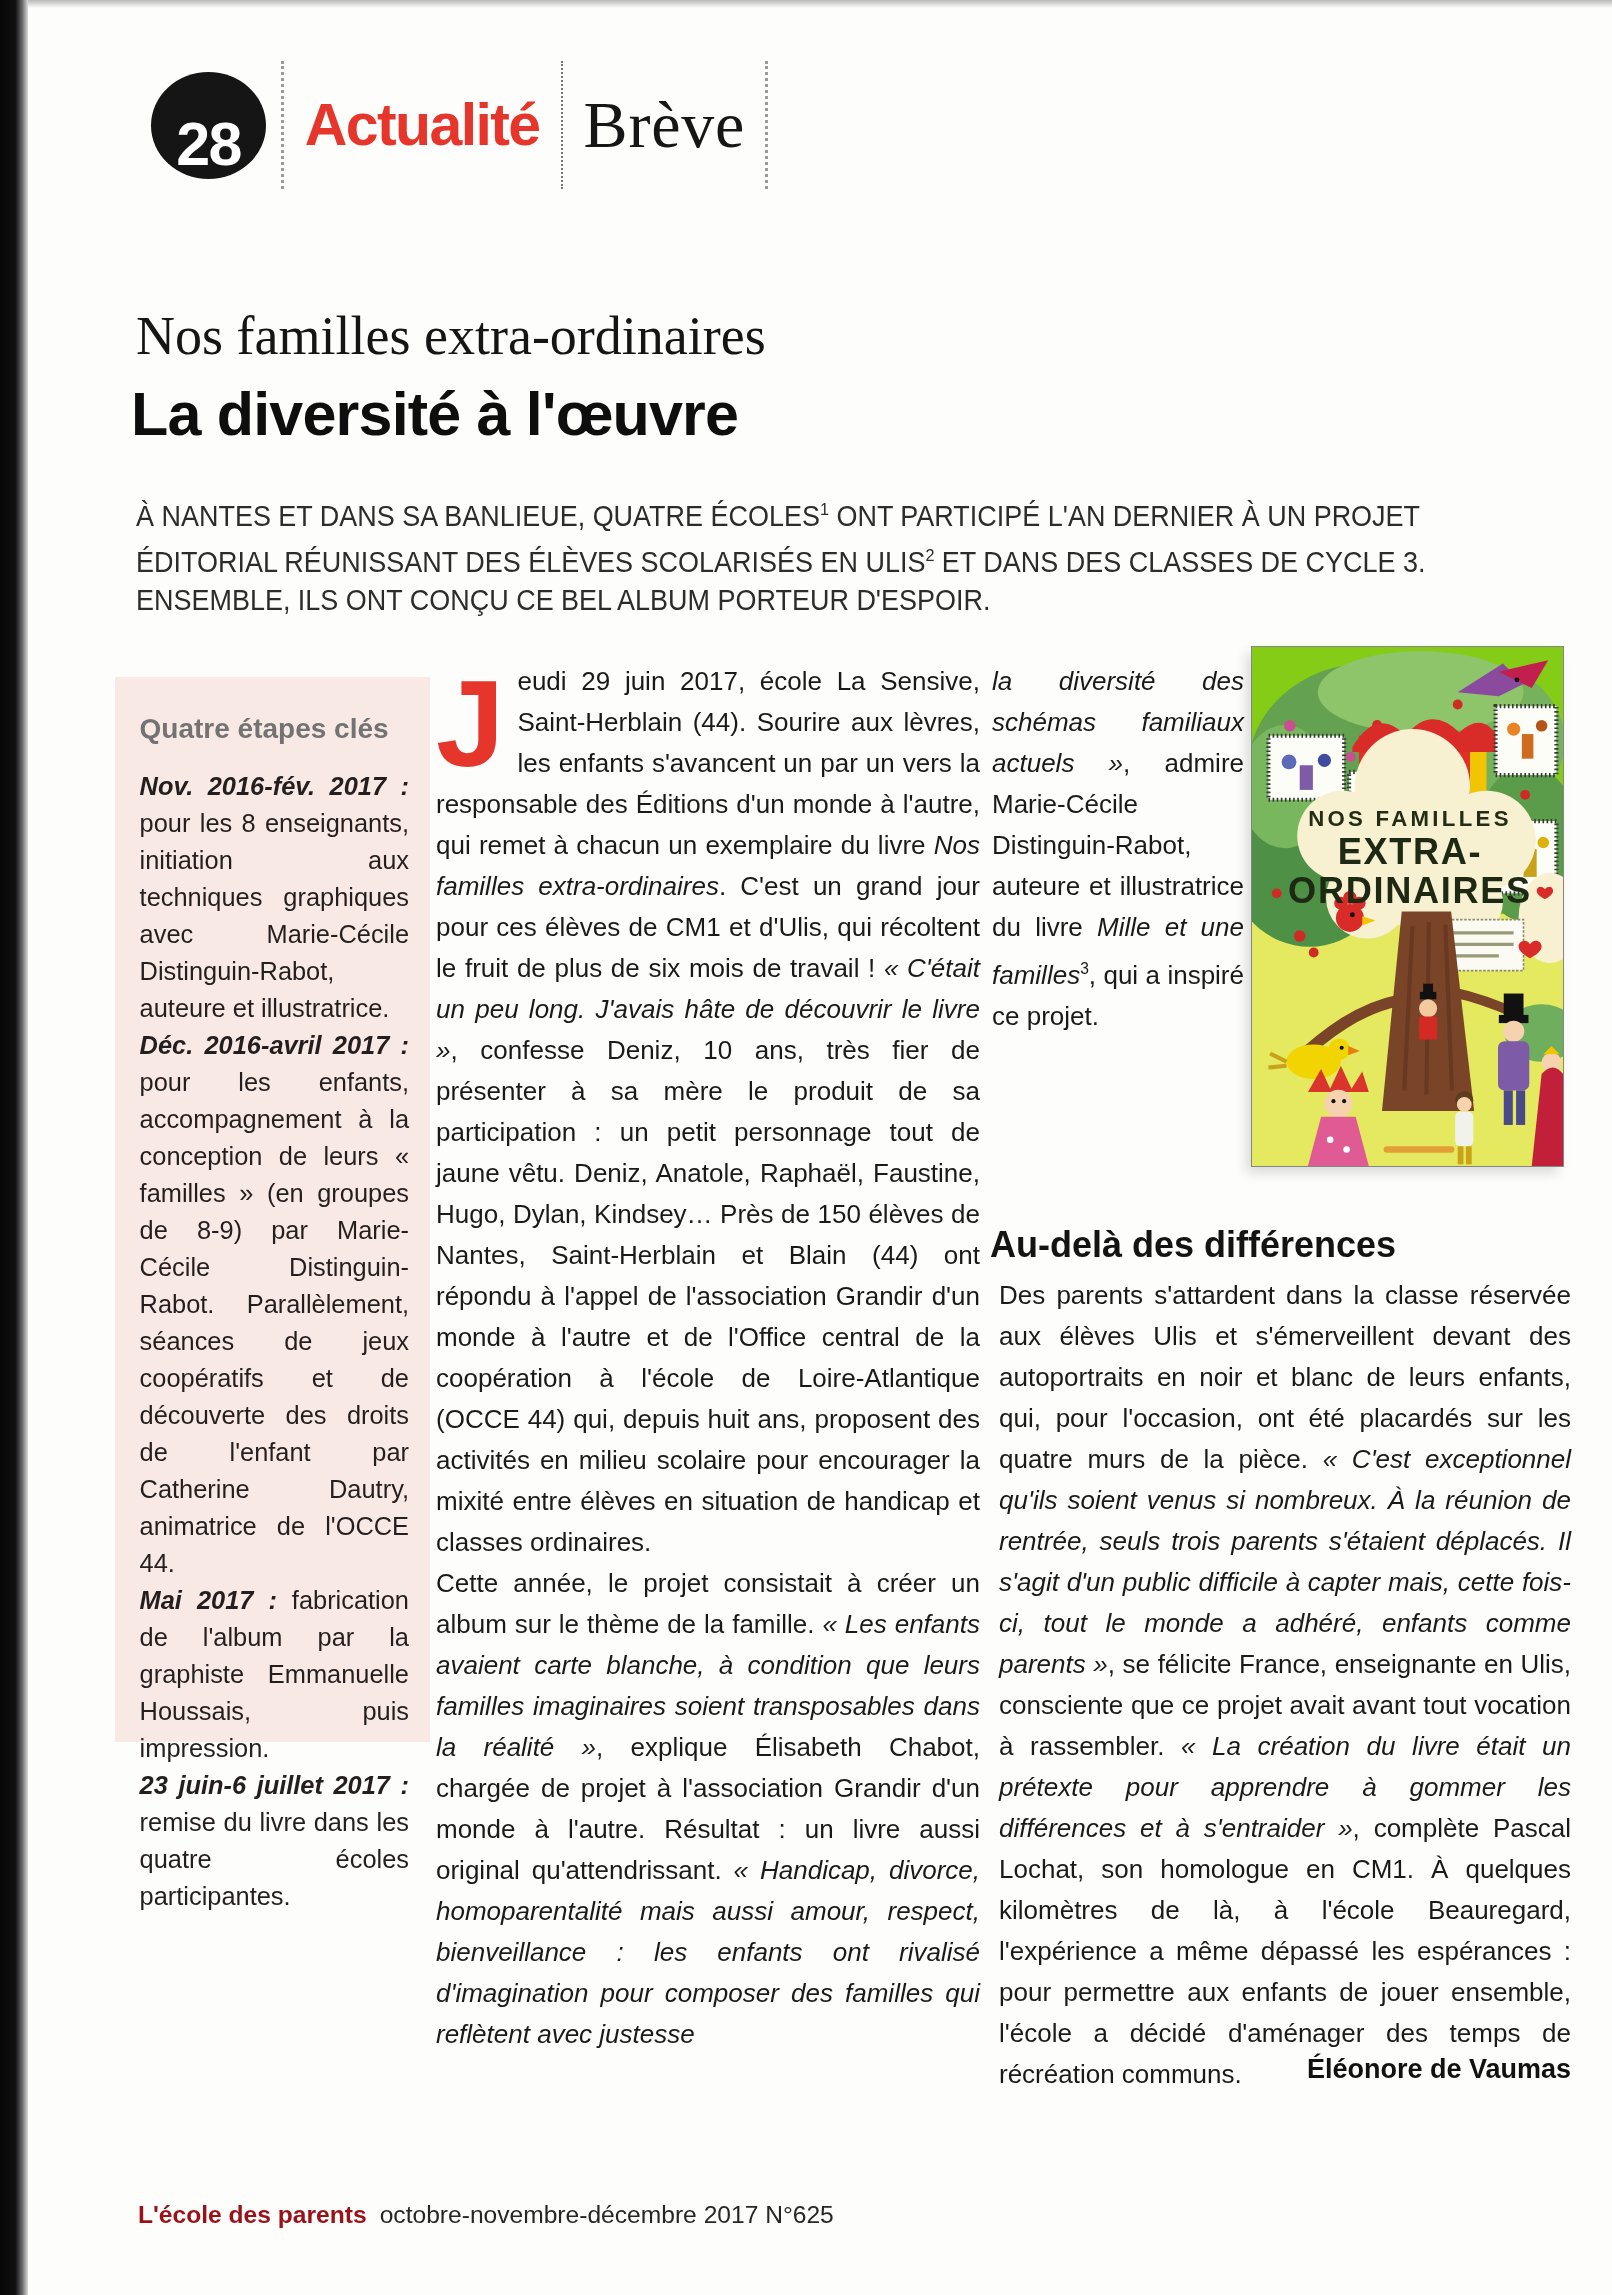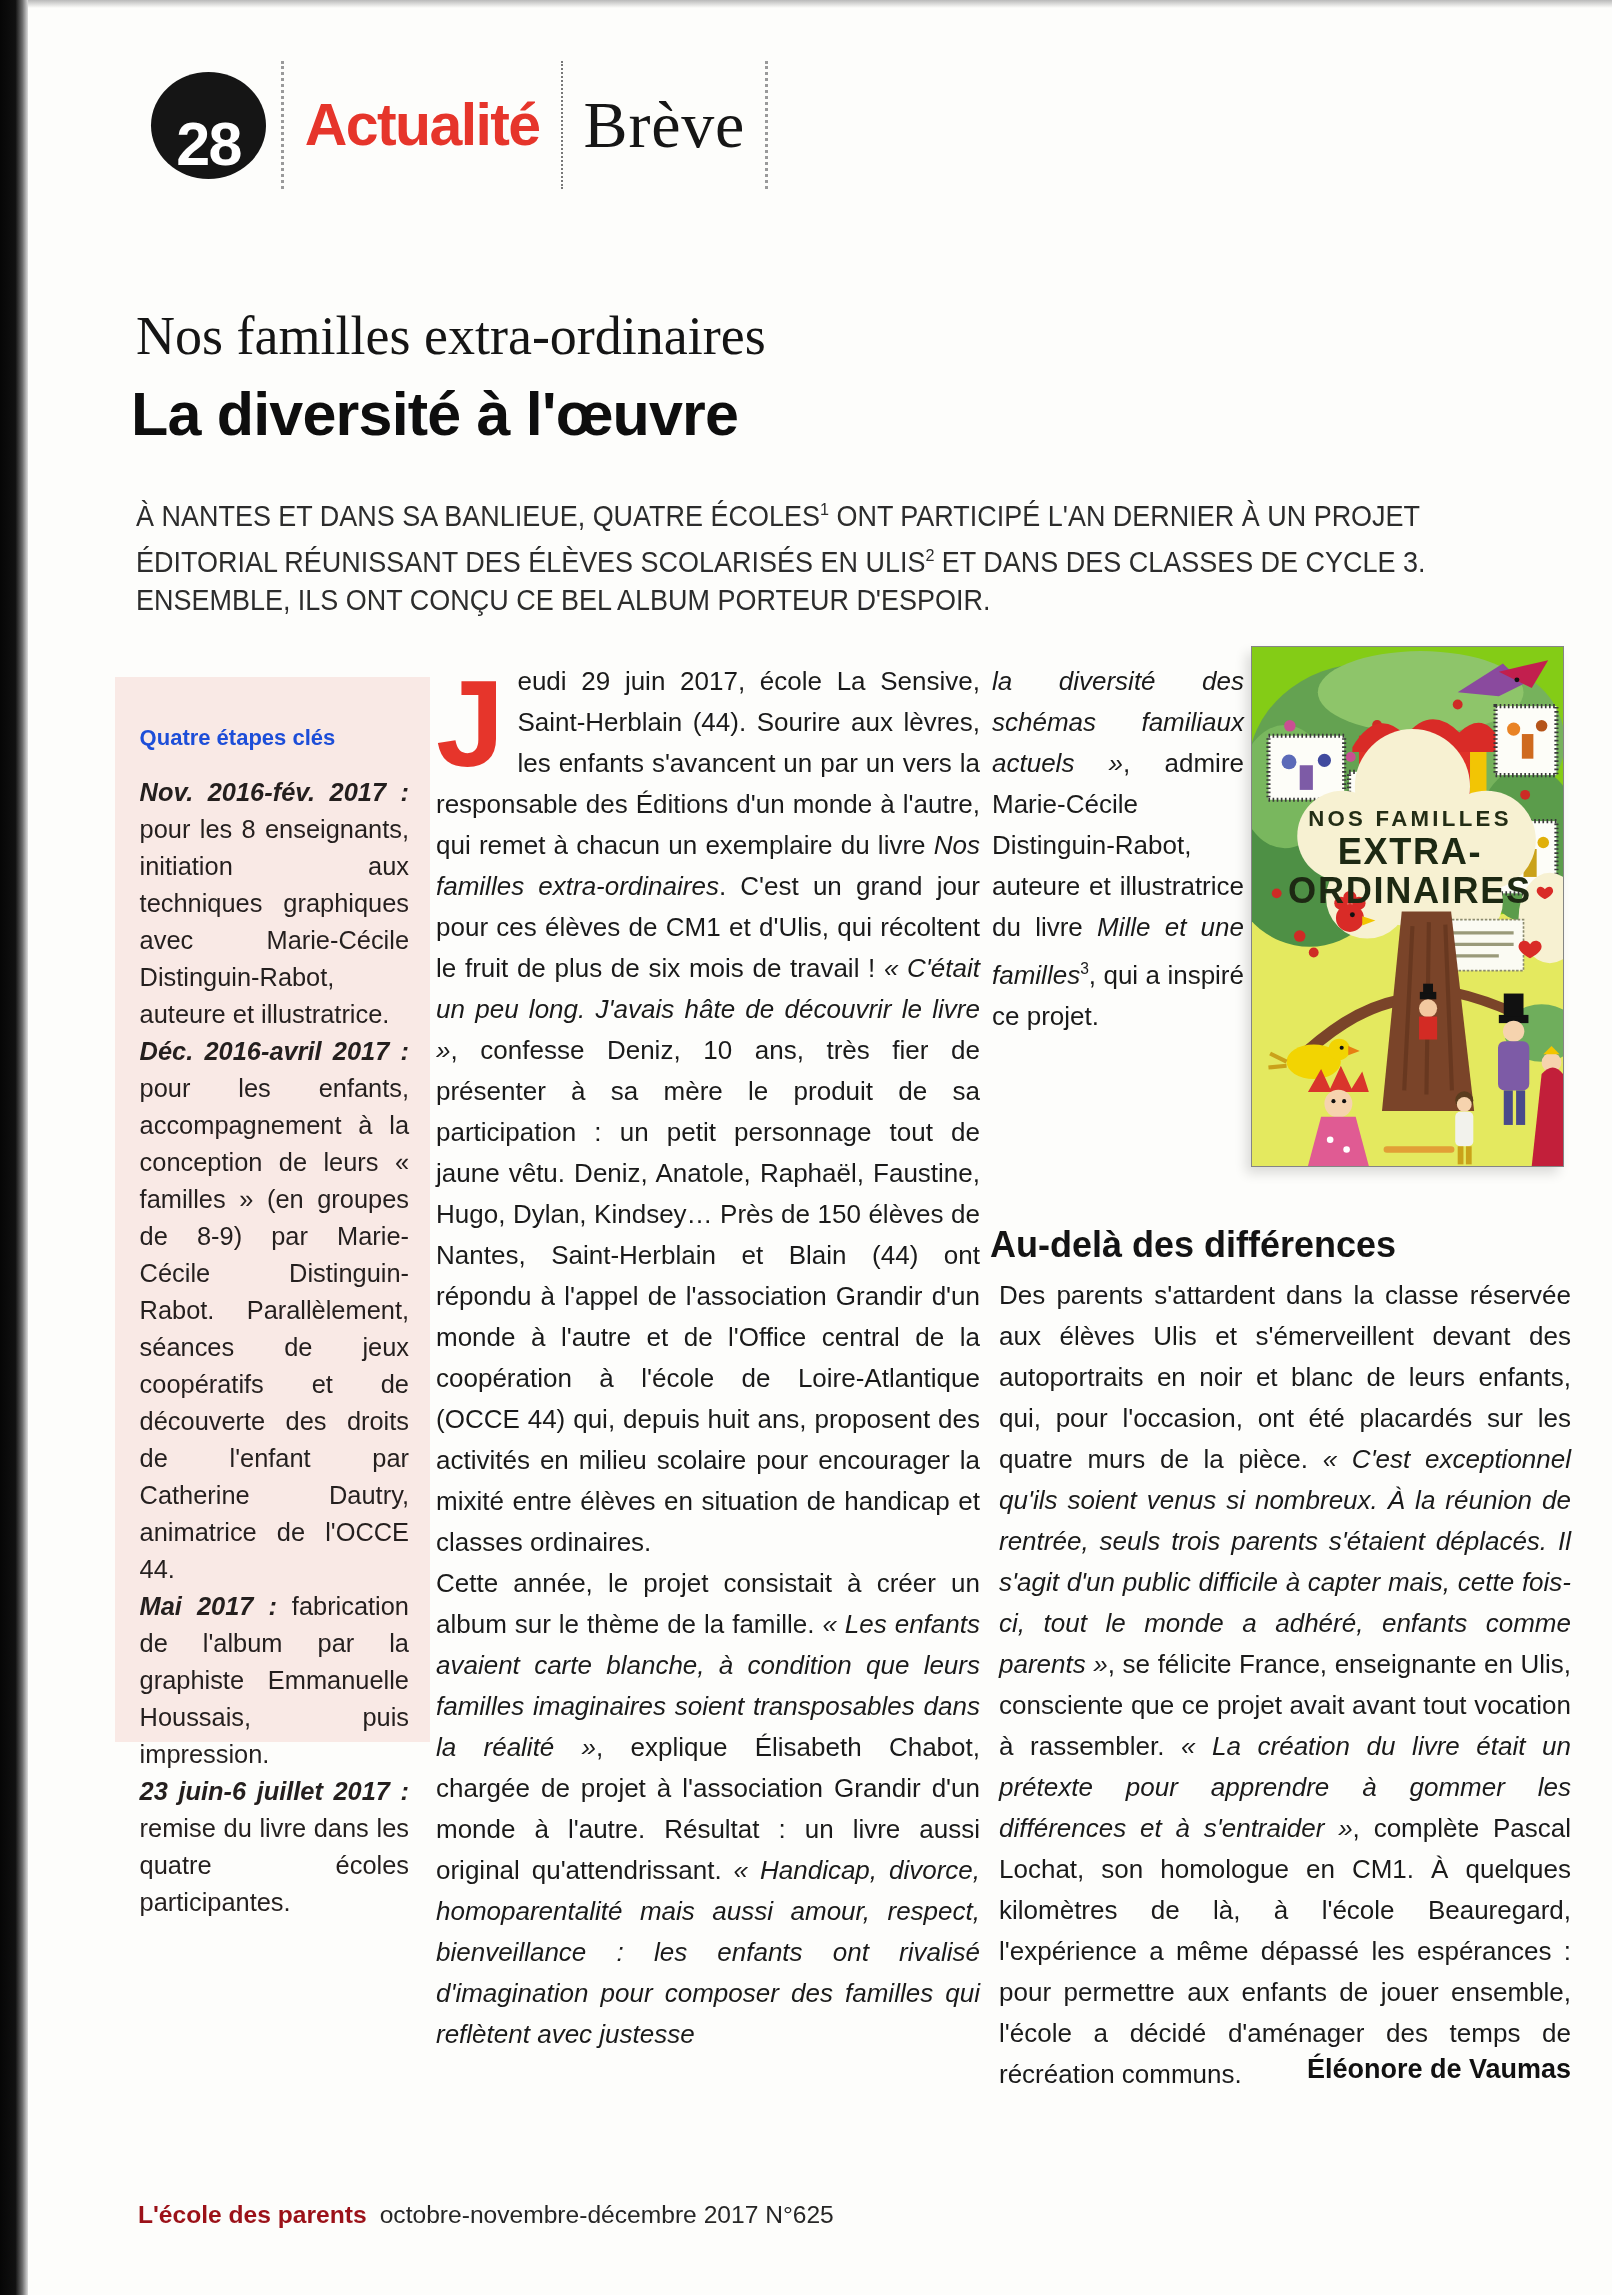--- a/index.html
+++ b/index.html
@@ -27,21 +27,21 @@
   .title{position:absolute;left:131px;top:379px;margin:0;font-size:61px;font-weight:800;
          color:#0e0e0e;letter-spacing:-0.8px;}
   .standfirst{position:absolute;left:136px;top:490px;width:1475px;margin:0;
               transform:scaleX(0.93);transform-origin:left top;
               font-size:29px;line-height:39px;color:#2c2c2c;letter-spacing:0;}
   .standfirst sup{font-size:60%;vertical-align:super;}
 
   
   .sidebar{position:absolute;left:115px;top:677px;width:315px;height:1065px;
            background:#f9e9e5;box-sizing:border-box;padding:36px 21px 0 24.6px;}
-  .sidebar h3{margin:12px 0 23px 0;font-size:22px;font-weight:800;color:#1d4ed8;}
+  .sidebar h3{margin:0 0 23px 0;font-size:28px;font-weight:800;color:#737373;}
   .sidebar p{margin:0;font-size:25.4px;line-height:37px;text-align:justify;color:#241f1e;}
 
   
   .footnotes{position:absolute;left:138px;top:1762px;width:313px;}
   .footnotes p{margin:0 0 12.3px 0;font-size:23px;line-height:30px;color:#2d2d2d;}
 
   
   .bodytext p{margin:0;font-size:26px;line-height:41px;text-align:justify;color:#1a1a1a;}
   .col2{position:absolute;left:436px;top:661px;width:544px;}
   .dropcap{float:left;font-size:123px;line-height:111px;font-weight:700;color:#e6352b;

